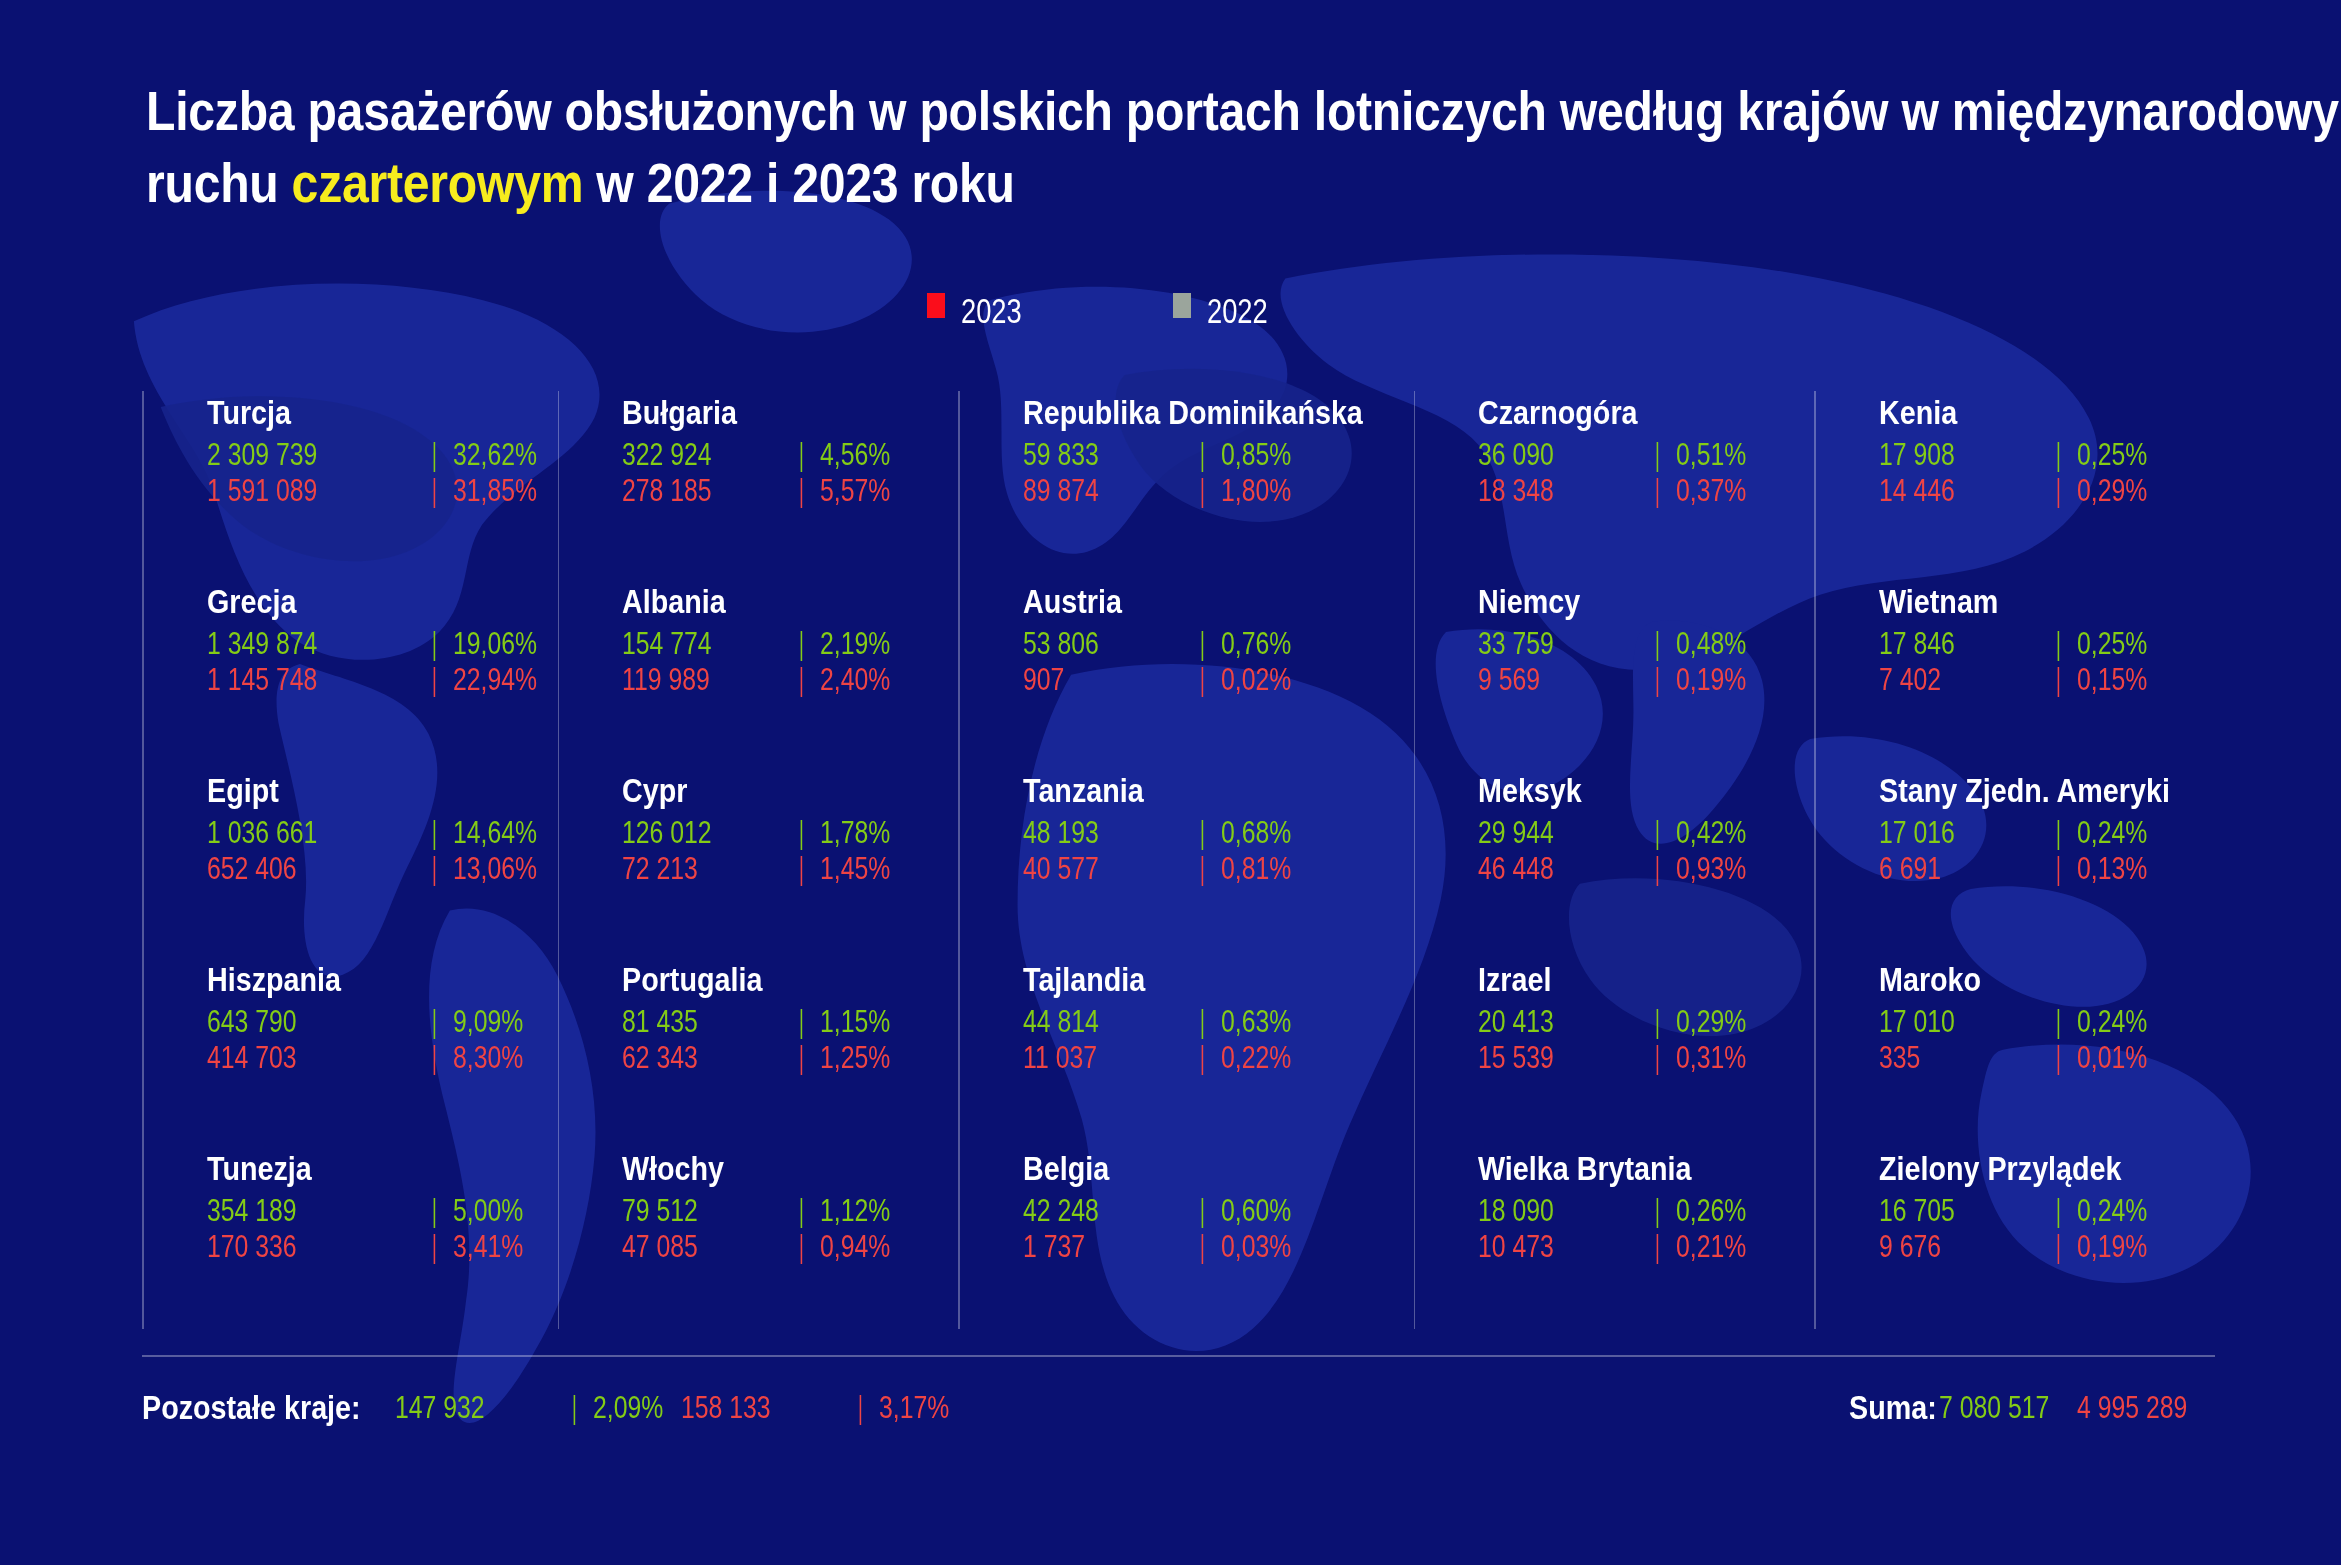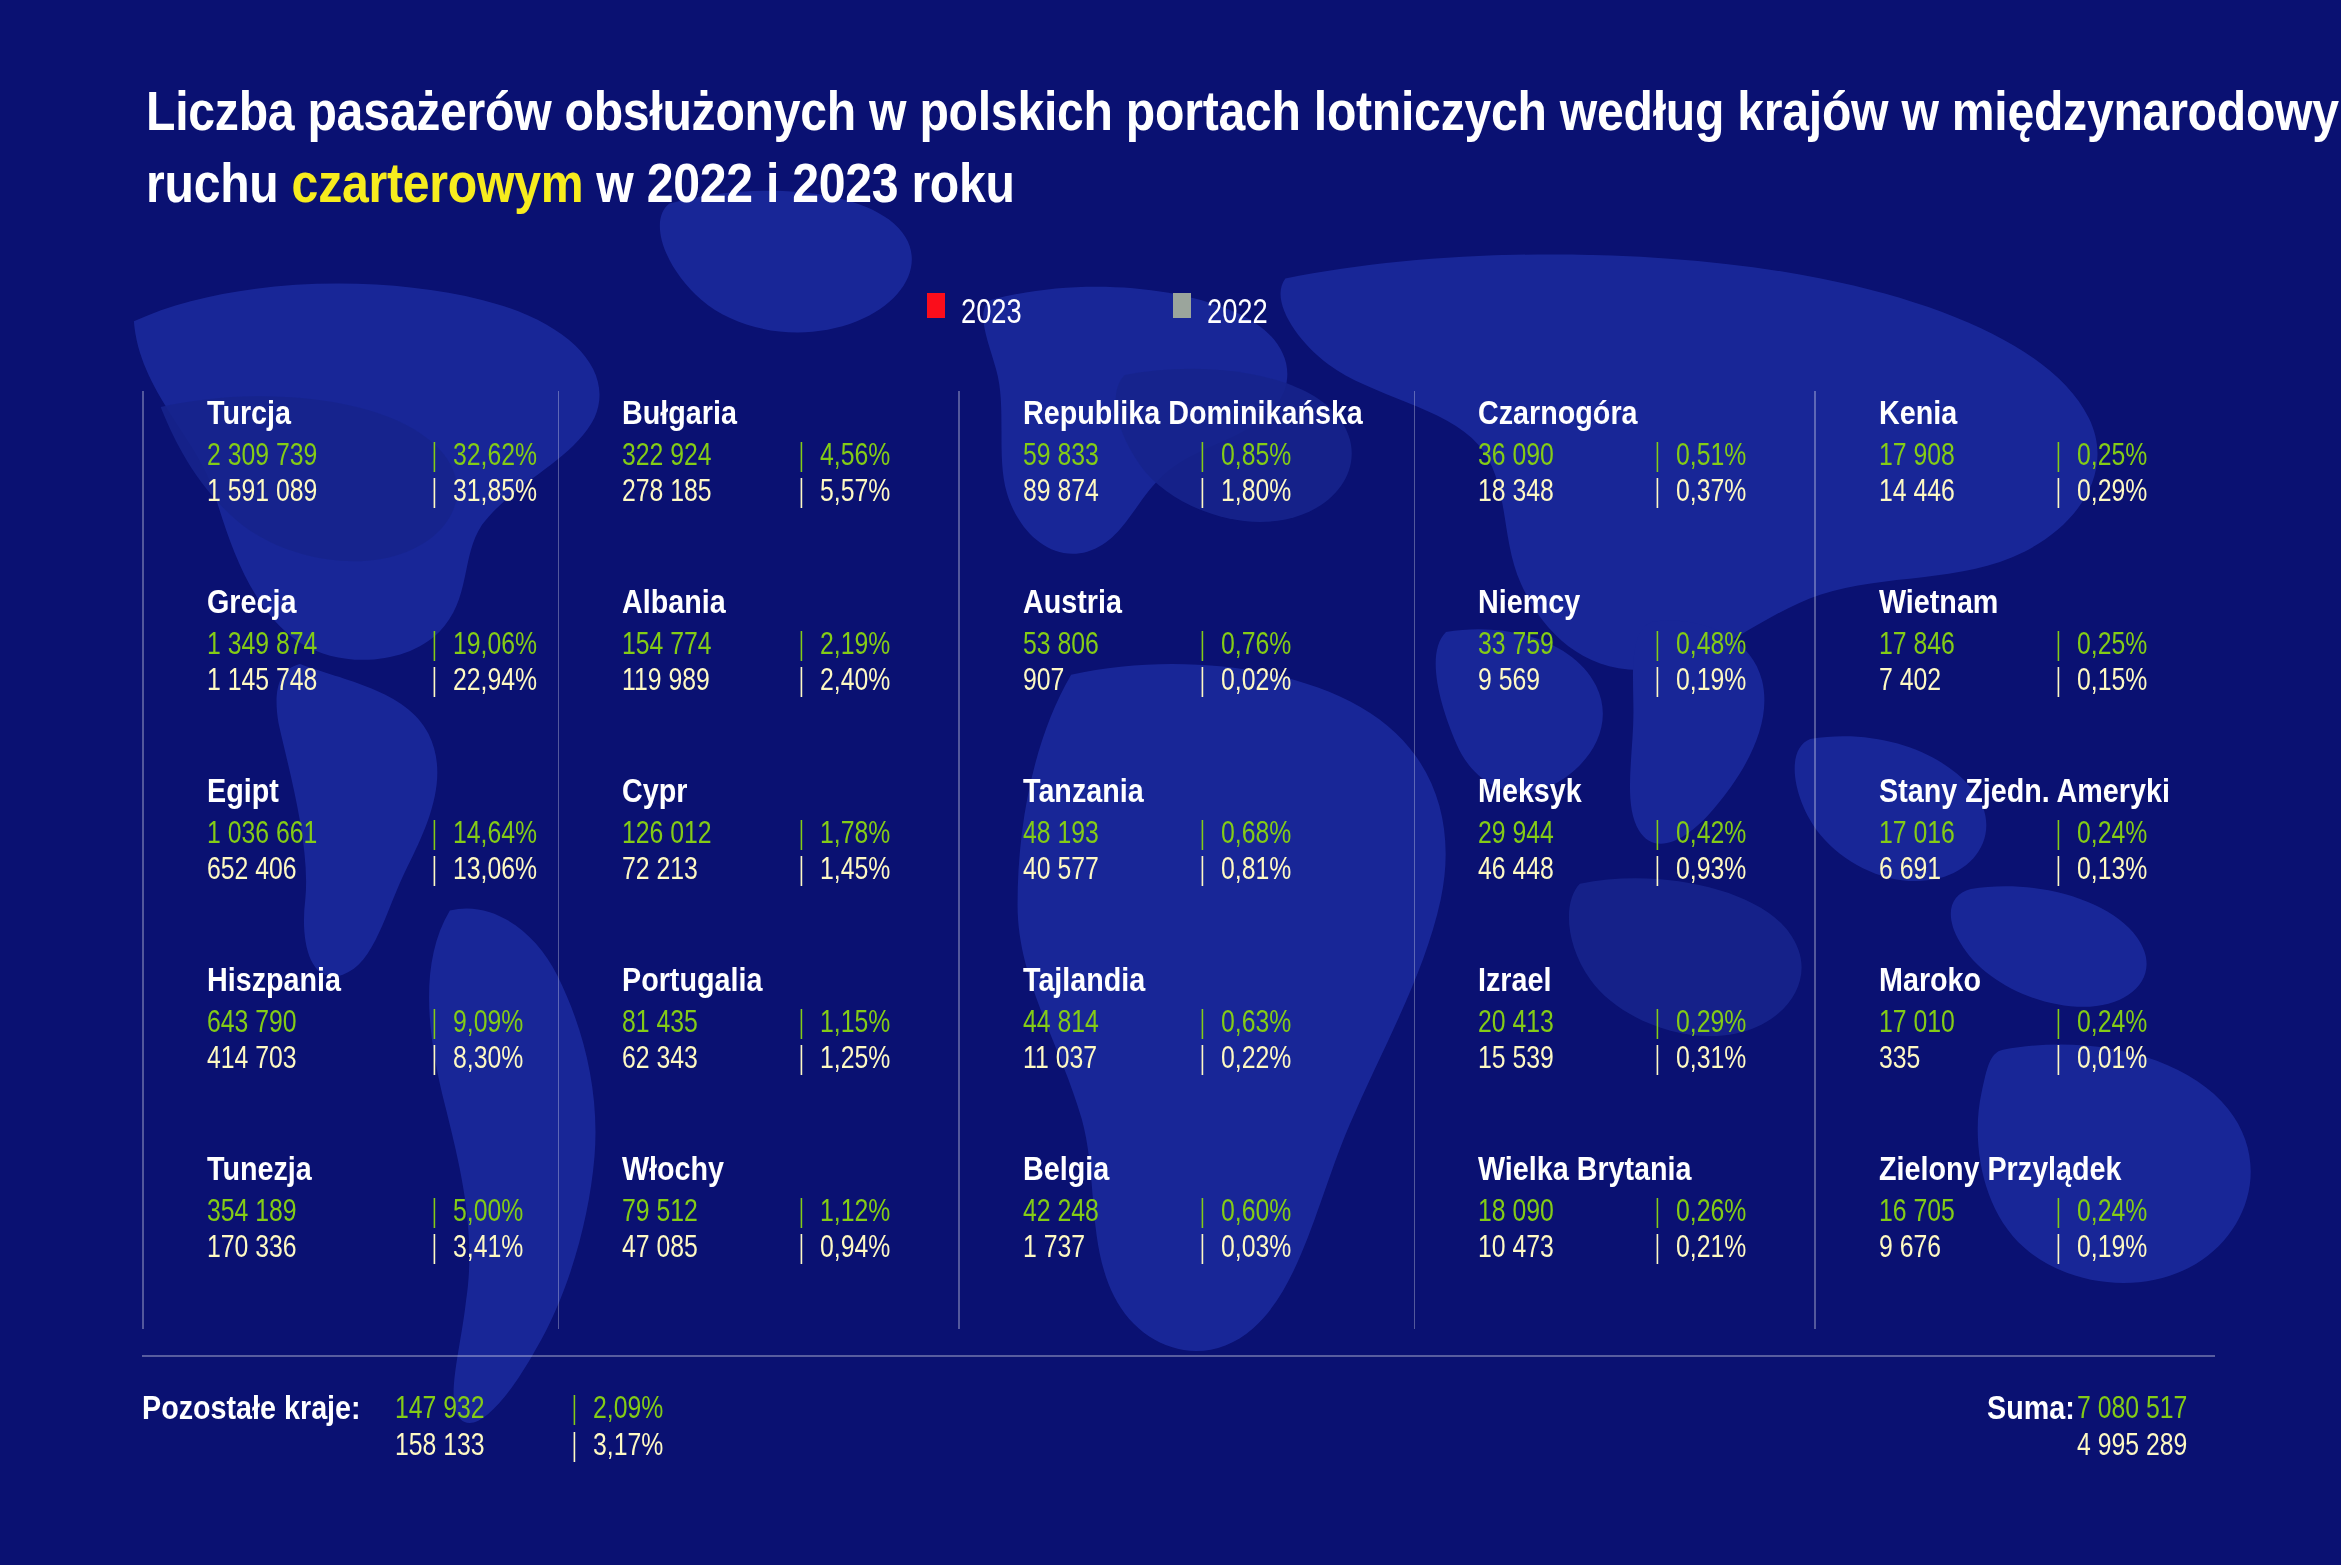--- a/index.html
+++ b/index.html
@@ -93,21 +93,21 @@
   }
   .datarow .sep {
     width:37px; text-align:center; display:inline-block;
     transform:scaleX(0.6);
   }
   .datarow .pct {
     display:inline-block;
     transform:scaleX(0.80); transform-origin:left center;
   }
   .r2023 { color:#84cc16; }
-  .r2022 { color:#fef9c3; }
+  .r2022 { color:#ef4444; }
 
   
   .col-wide .datarow .num { min-width:209px; }
 
   
   .footer-rule {
     position:absolute;
     left:142px; top:1355px;
     width:2073px; height:1.6px;
     background:rgba(255,255,255,0.32);
@@ -115,21 +115,21 @@
   .footer {
     position:absolute; left:142px; top:1390px; width:2073px;
     display:flex; justify-content:space-between; align-items:flex-start;
   }
   .foot-left, .foot-right { display:flex; align-items:flex-start; }
   .foot-label {
     font-size:33px; font-weight:bold; white-space:nowrap;
     transform:scaleX(0.87); transform-origin:left top;
     margin-right:2.1px; line-height:1.12;
   }
-  .foot-vals { display:flex; flex-direction:column; }
+  .foot-vals { display:flex; flex-direction:row; }
   .foot-right .foot-vals { align-items:center; }
   .foot-right .foot-label { transform-origin:right top; }
 </style>
 </head>
 <body>
 
 <svg id="worldmap" viewBox="0 0 4373 2924" preserveAspectRatio="none" aria-hidden="true">
   <rect x="0" y="0" width="4373" height="2924" fill="#0a1172"></rect>
   <g fill="#1b2a9e" opacity="0.85">
 

